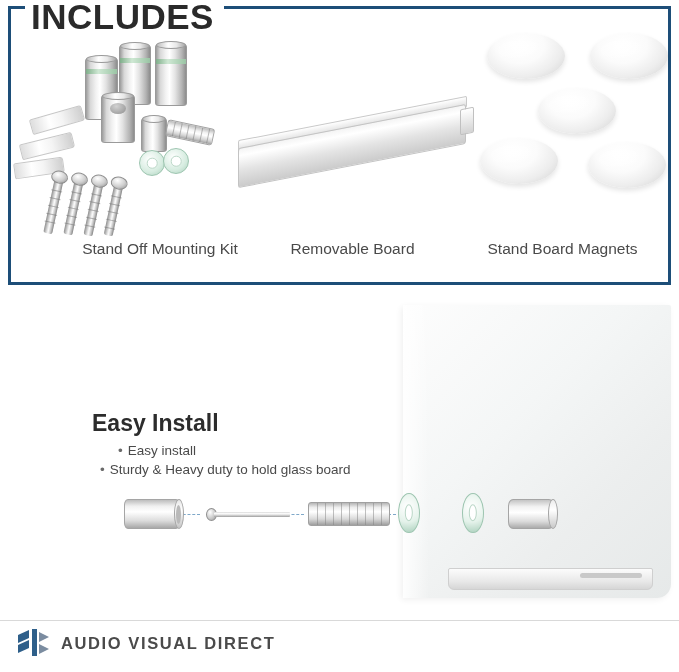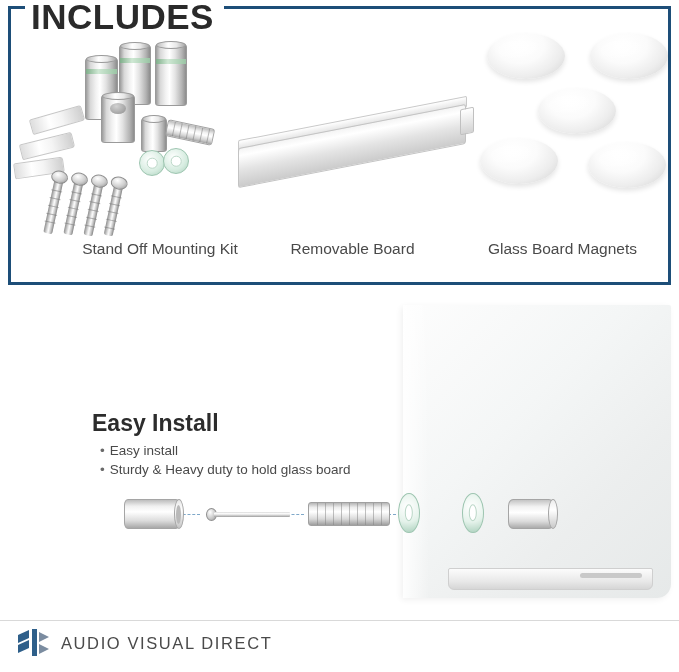--- a/index.html
+++ b/index.html
@@ -227,21 +227,21 @@
     left: 100px;
     font-size: 13.5px;
     color: #4a4a4a;
     white-space: nowrap;
   }
   .bullet .dot {
     display: inline-block;
     margin-right: 5px;
     color: #6a6a6a;
   }
-  #bullet-1 { top: 443px; }
+  #bullet-1 { top: 443px; margin-left: 18px; }
   #bullet-2 { top: 462px; text-align: center; }
 
   
   #exploded { position: absolute; left: 110px; top: 485px; width: 440px; height: 60px; }
 
   #ex-sleeve {
     position: absolute;
     left: 14px; top: 14px;
     width: 56px; height: 30px;
     border-radius: 4px/6px;
@@ -370,20 +370,21 @@
   }
   #footer-logo {
     width: 34px; height: 30px;
     position: relative;
   }
   #footer-brand {
     font-size: 16.5px;
     letter-spacing: 1.6px;
     color: #4a4a4a;
     font-family: "Liberation Sans", sans-serif;
+    font-weight: bold;
   }
 </style>
 </head>
 <body>
 
 <div id="includes-panel">
   <div id="includes-title">INCLUDES</div>
 </div>
 
 <div class="art" style="left:0;top:0;width:230px;height:235px;">
@@ -468,21 +469,21 @@
 <div class="art" style="left:470px;top:20px;width:200px;height:200px;">
   <div class="magnet" style="left:17px;top:13px;"></div>
   <div class="magnet" style="left:120px;top:13px;"></div>
   <div class="magnet" style="left:68px;top:68px;"></div>
   <div class="magnet" style="left:10px;top:118px;"></div>
   <div class="magnet" style="left:118px;top:122px;"></div>
 </div>
 
 <div class="caption" id="caption-1">Stand Off Mounting Kit</div>
 <div class="caption" id="caption-2">Removable Board</div>
-<div class="caption" id="caption-3">Glass Board Magnets</div>
+<div class="caption" id="caption-3">Stand Board Magnets</div>
 
 <div id="glass-board"></div>
 <div id="board-tray"></div>
 
 <div id="easy-install-title">Easy Install</div>
 
 <div class="bullet" id="bullet-1">
   <span class="dot">•</span><span>Easy install</span>
 </div>
 <div class="bullet" id="bullet-2">

